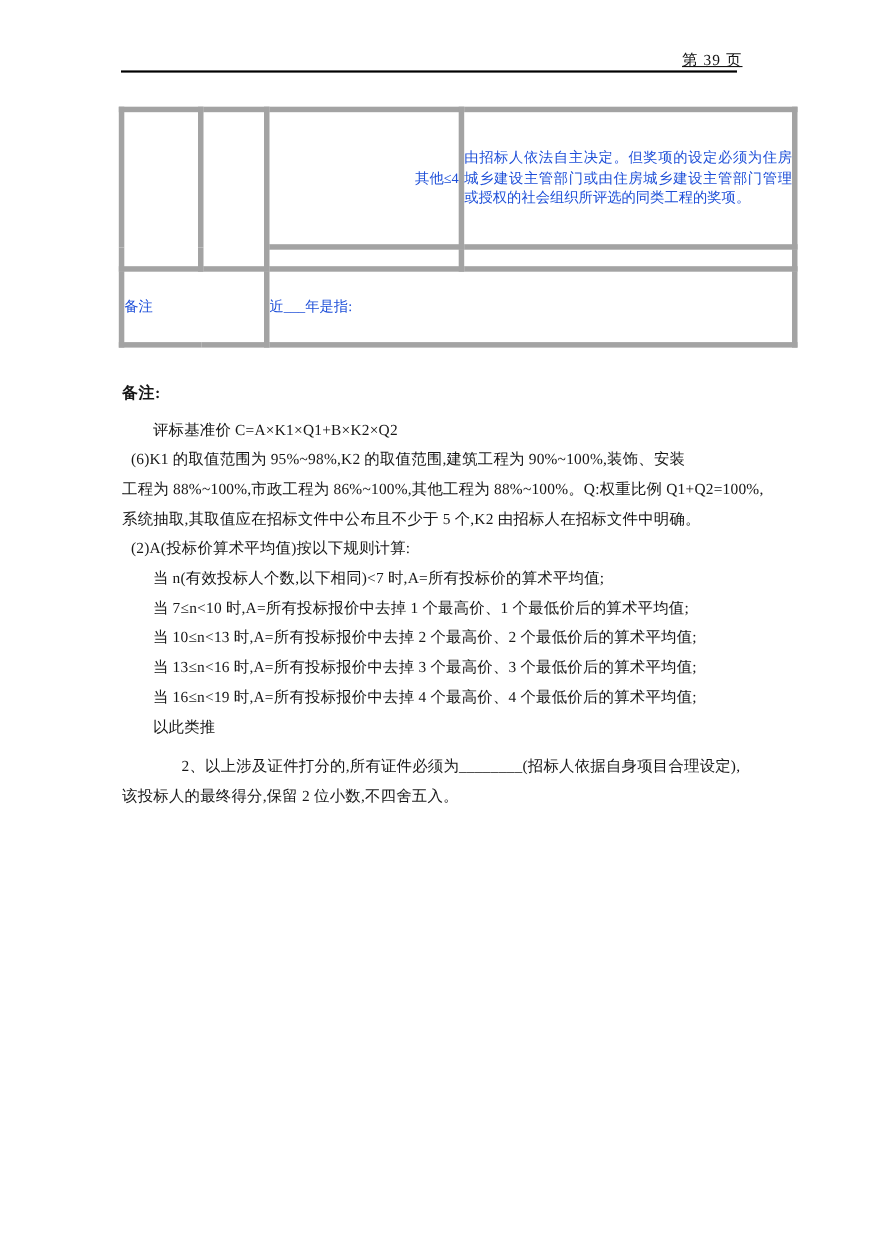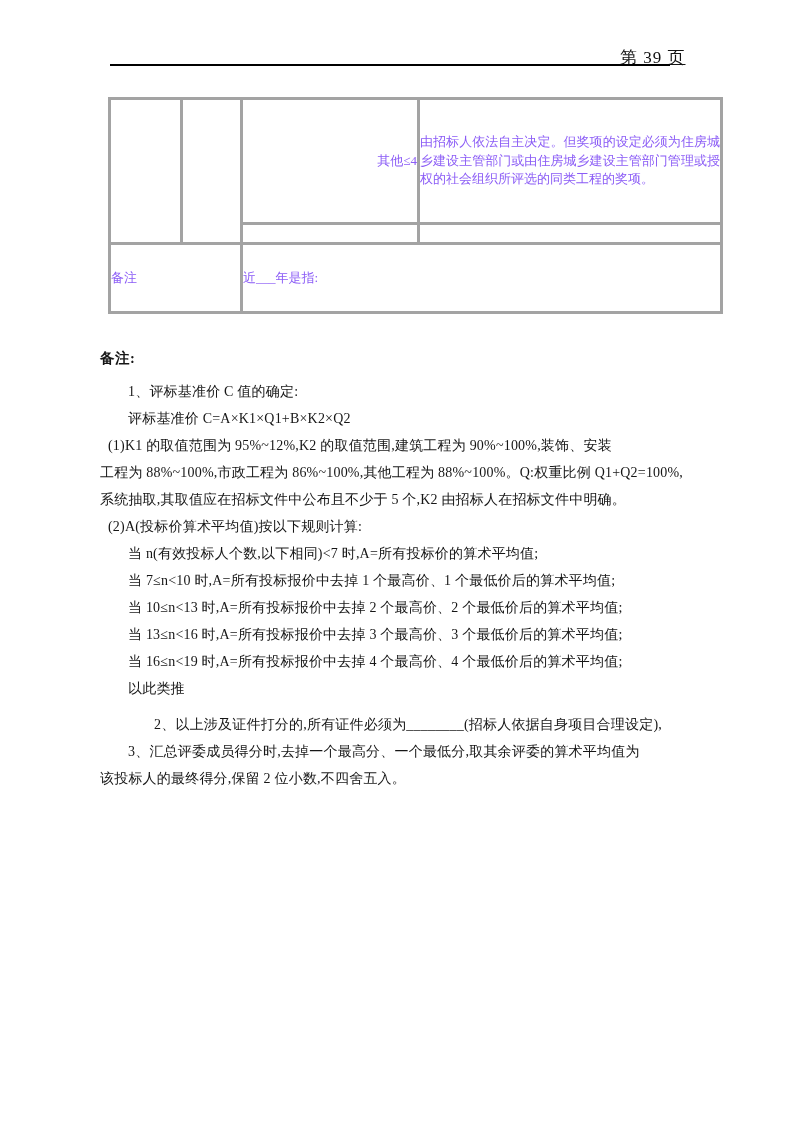--- a/index.html
+++ b/index.html
@@ -11,21 +11,21 @@
     background: #ffffff;
     font-family: "Liberation Serif", "DejaVu Serif", serif;
     color: #141414;
     overflow: hidden;
   }
   
   .page-num {
     position: absolute;
     top: 46px;
     left: 620px;
-    font-size: 17px;
+    font-size: 14px;
     letter-spacing: 1px;
     text-decoration: underline;
     white-space: nowrap;
   }
   .header-rule {
     position: absolute;
     top: 64px;
     left: 110px;
     width: 560px;
     height: 2px;
@@ -34,43 +34,43 @@
   
   .doc-table {
     position: absolute;
     top: 97px;
     left: 108px;
     width: 612px;
     border-collapse: collapse;
     table-layout: fixed;
   }
   .doc-table td {
-    border: 3px solid #a3a3a3;
+    border: 5px solid #a3a3a3;
     padding: 0;
     vertical-align: middle;
     font-size: 13px;
-    color: #8b5cf6;
+    color: #1d4ed8;
   }
   .row-main  { height: 125px; }
   .row-thin  { height: 20px; }
   .row-notes { height: 69px; }
   .cell-other { text-align: right; }
   .cell-award {
     font-size: 12.5px;
     line-height: 18.5px;
     padding: 2px 4px 2px 5px;
     text-align: justify;
   }
   .cell-remarks-label   { padding-left: 6px; }
   .cell-remarks-content { padding-left: 7px; }
   
   .notes {
     position: absolute;
     top: 345px;
-    left: 100px;
+    left: 111px;
     width: 562px;
     font-size: 14px;
     color: #161616;
   }
   .notes-heading {
     font-weight: bold;
     font-size: 14.5px;
     line-height: 27px;
     margin-bottom: 6px;
     letter-spacing: 0.5px;
@@ -114,30 +114,28 @@
       </tr>
       <tr class="row-notes">
         <td colspan="2" class="cell-remarks-label">备注</td>
         <td colspan="2" class="cell-remarks-content">近___年是指:</td>
       </tr>
     </tbody>
   </table>
 
   <div class="notes">
     <div class="notes-heading">备注:</div>
-    <div class="line i2">1、评标基准价 C 值的确定:</div>
     <div class="line i2">评标基准价 C=A×K1×Q1+B×K2×Q2</div>
-    <div class="line ip">(1)K1 的取值范围为 95%~12%,K2 的取值范围,建筑工程为 90%~100%,装饰、安装</div>
+    <div class="line ip">(6)K1 的取值范围为 95%~98%,K2 的取值范围,建筑工程为 90%~100%,装饰、安装</div>
     <div class="line i0">工程为 88%~100%,市政工程为 86%~100%,其他工程为 88%~100%。Q:权重比例 Q1+Q2=100%,</div>
     <div class="line i0">系统抽取,其取值应在招标文件中公布且不少于 5 个,K2 由招标人在招标文件中明确。</div>
     <div class="line ip">(2)A(投标价算术平均值)按以下规则计算:</div>
     <div class="line i2">当 n(有效投标人个数,以下相同)&lt;7 时,A=所有投标价的算术平均值;</div>
     <div class="line i2">当 7≤n&lt;10 时,A=所有投标报价中去掉 1 个最高价、1 个最低价后的算术平均值;</div>
     <div class="line i2">当 10≤n&lt;13 时,A=所有投标报价中去掉 2 个最高价、2 个最低价后的算术平均值;</div>
     <div class="line i2">当 13≤n&lt;16 时,A=所有投标报价中去掉 3 个最高价、3 个最低价后的算术平均值;</div>
     <div class="line i2">当 16≤n&lt;19 时,A=所有投标报价中去掉 4 个最高价、4 个最低价后的算术平均值;</div>
     <div class="line i2">以此类推</div>
     <div class="line i2 gap">2、以上涉及证件打分的,所有证件必须为________(招标人依据自身项目合理设定),</div>
-    <div class="line i2">3、汇总评委成员得分时,去掉一个最高分、一个最低分,取其余评委的算术平均值为</div>
     <div class="line i0">该投标人的最终得分,保留 2 位小数,不四舍五入。</div>
   </div>
 
 </div>
 
 </body></html>

